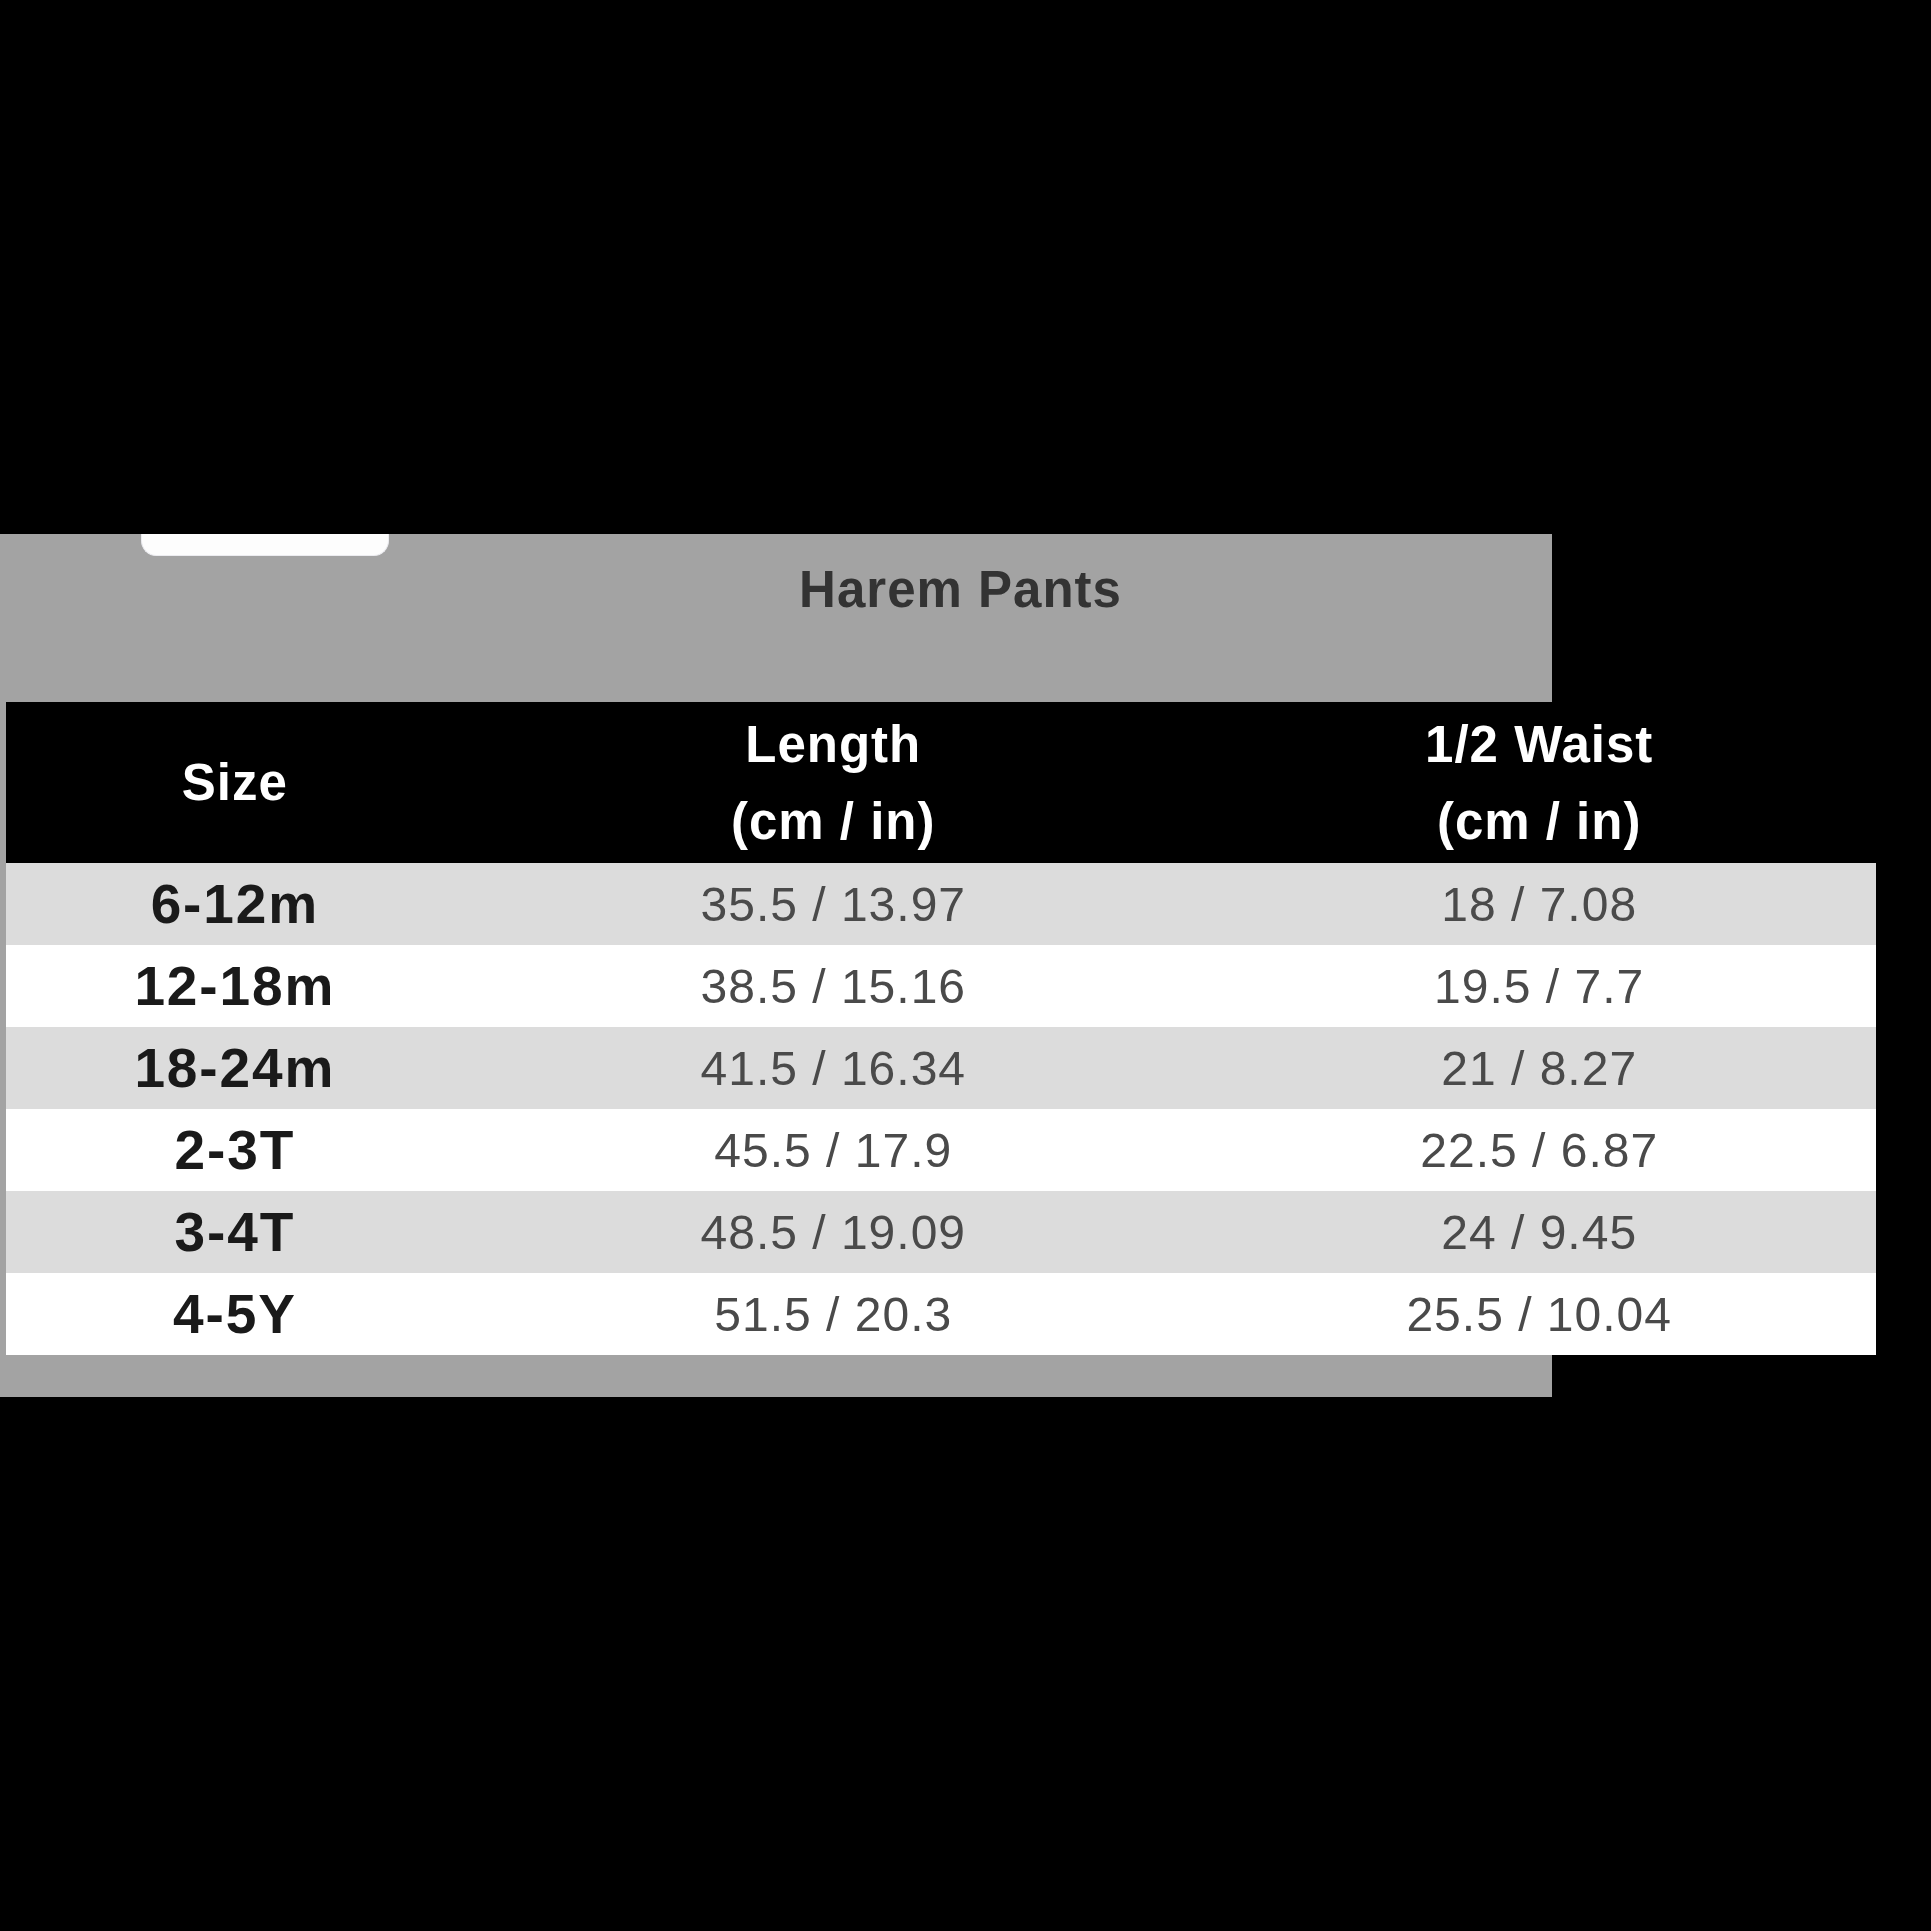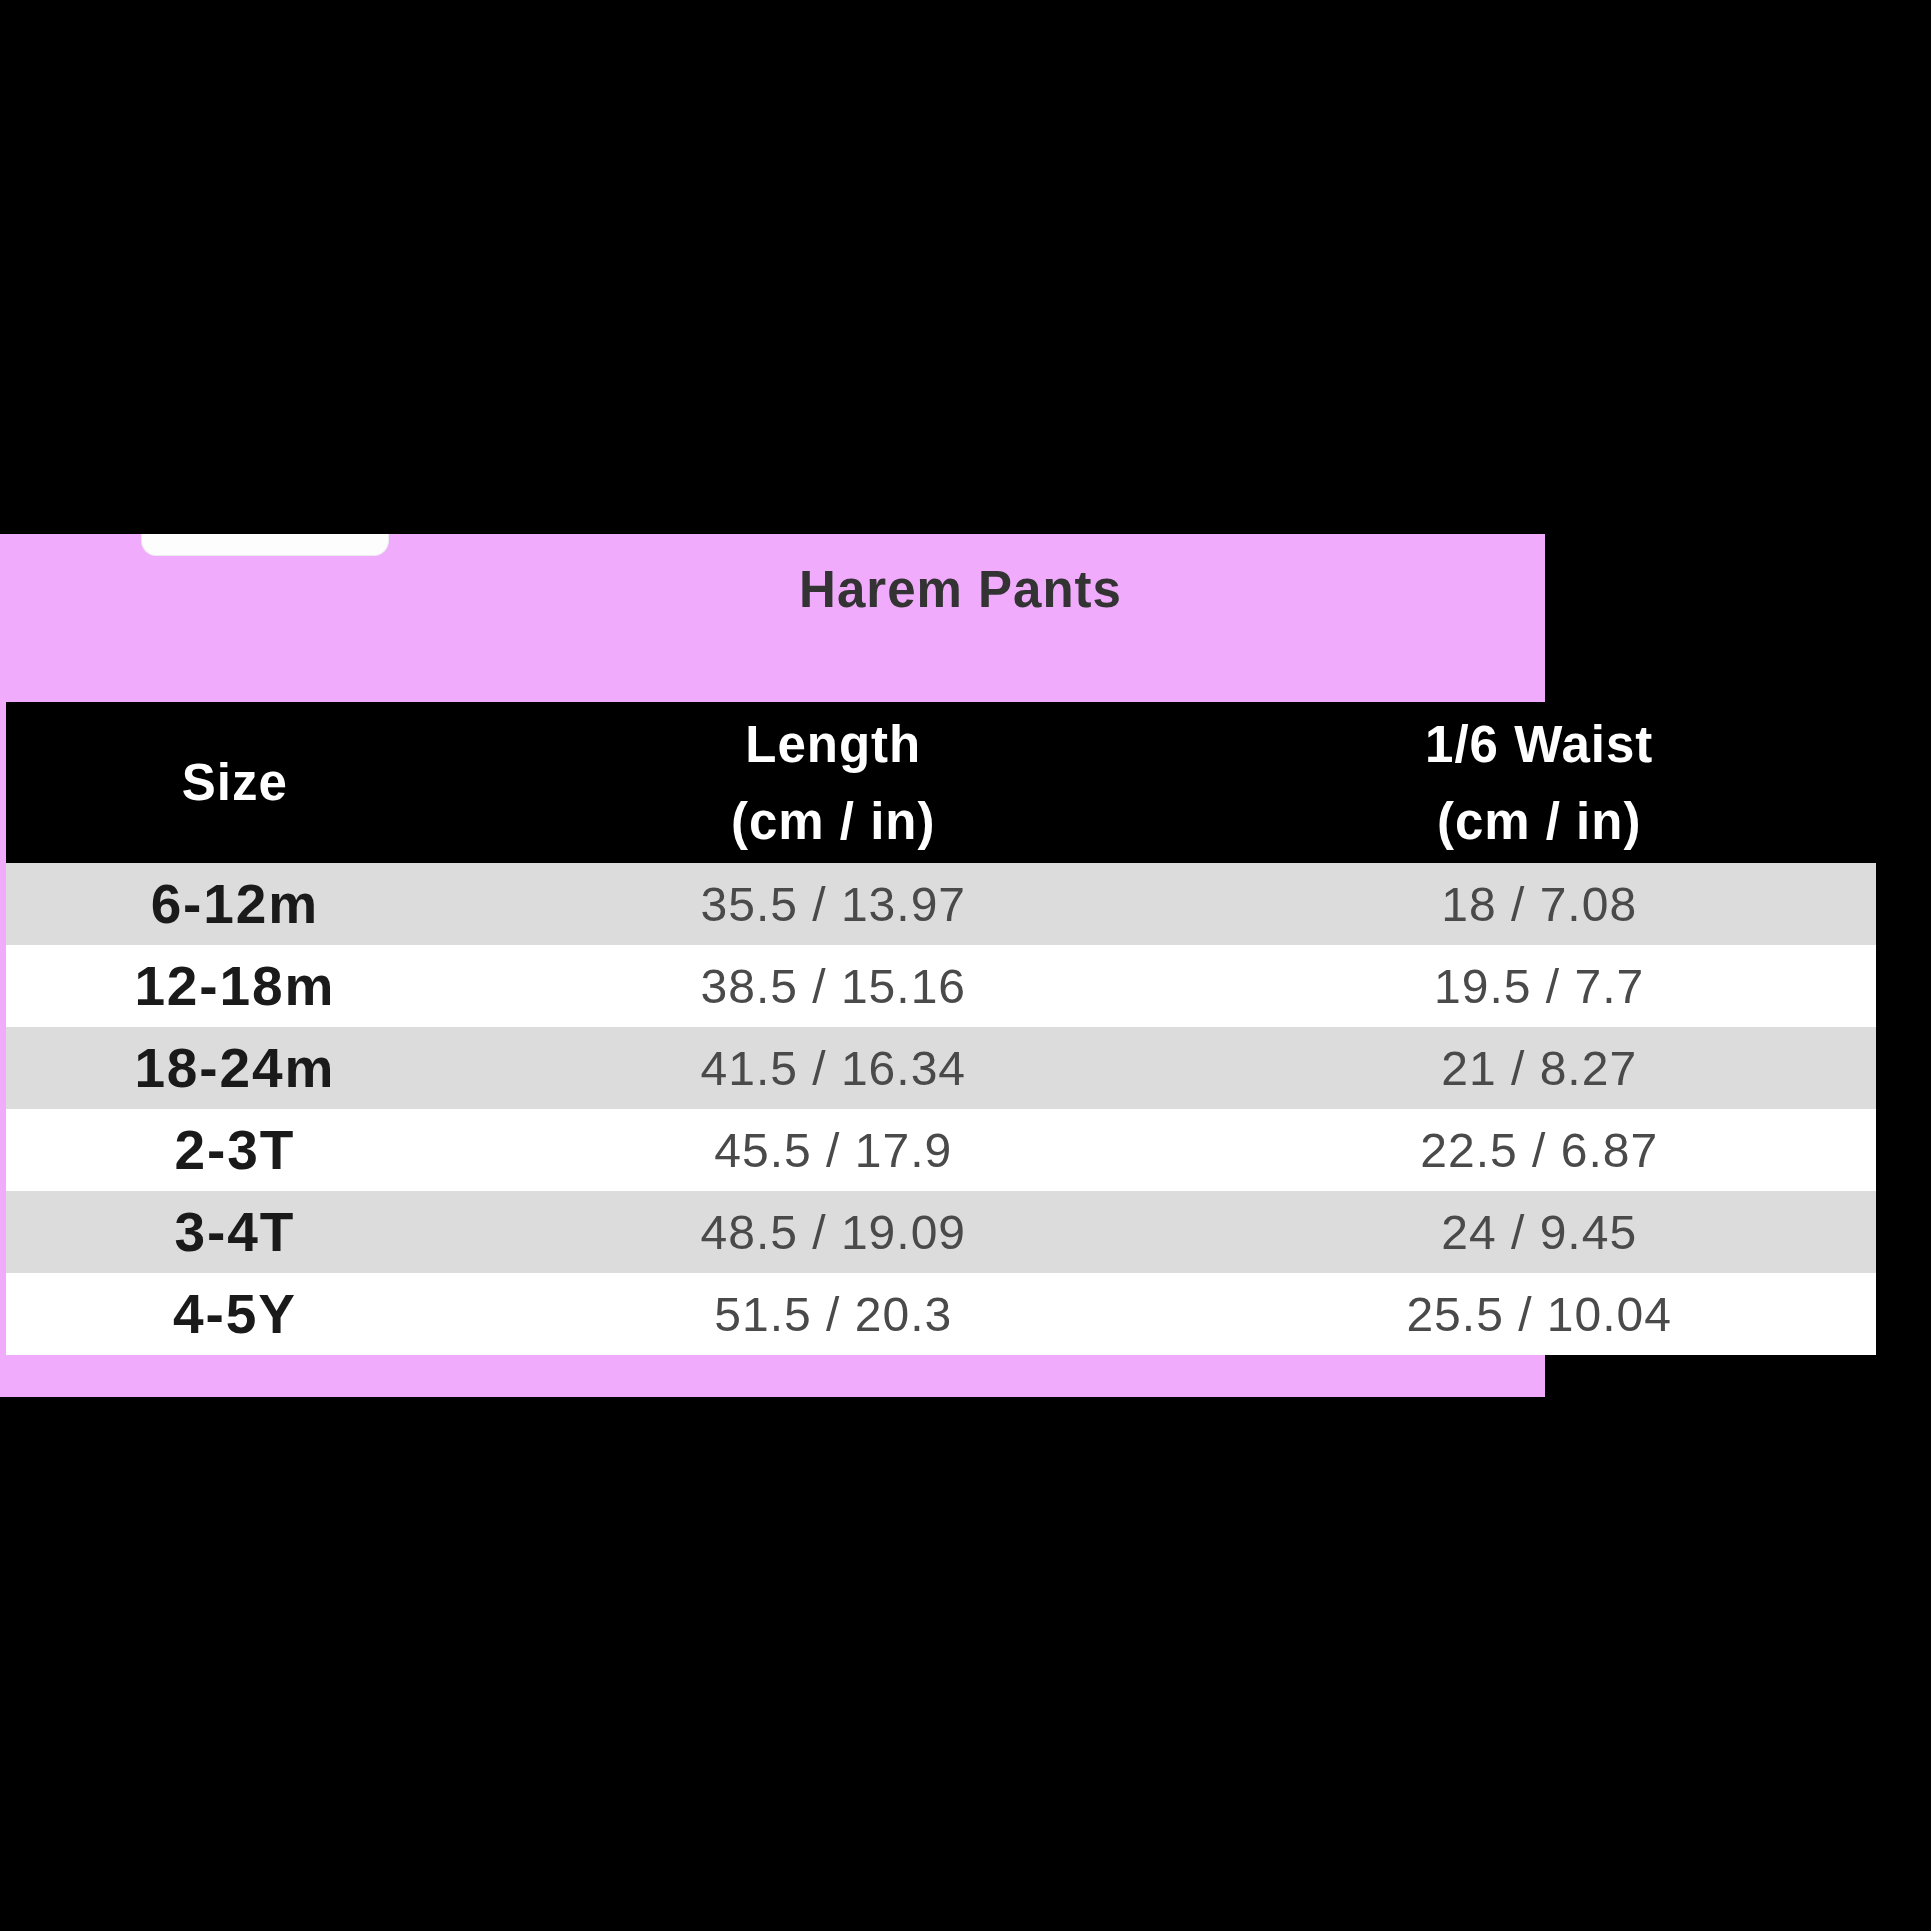--- a/index.html
+++ b/index.html
@@ -14,21 +14,22 @@
     background: #000000;
     overflow: hidden;
     font-family: "Liberation Sans", "DejaVu Sans", sans-serif;
   }
   .content-band {
     position: absolute;
     left: 0;
     top: 534px;
     width: 1545px;
     height: 863px;
-    background: #f0abfc;
+    background: #a3a3a3;
+    padding-left: 7px;
   }
   .partial-tab {
     position: absolute;
     left: 141px;
     top: -3.9px;
     width: 248px;
     height: 26px;
     background: #fdfdfd;
     border: 1.9px solid #ececf0;
     border-top: none;
@@ -116,21 +117,21 @@
       <thead>
         <tr>
           <th>
             <div class="hdr-line">Size</div>
           </th>
           <th>
             <div class="hdr-line">Length</div>
             <div class="hdr-line">(cm / in)</div>
           </th>
           <th>
-            <div class="hdr-line">1/6 Waist</div>
+            <div class="hdr-line">1/2 Waist</div>
             <div class="hdr-line">(cm / in)</div>
           </th>
         </tr>
       </thead>
       <tbody>
         <tr class="stripe">
           <td class="size-cell">6-12m</td>
           <td class="value-cell">35.5 / 13.97</td>
           <td class="value-cell">18 / 7.08</td>
         </tr>

